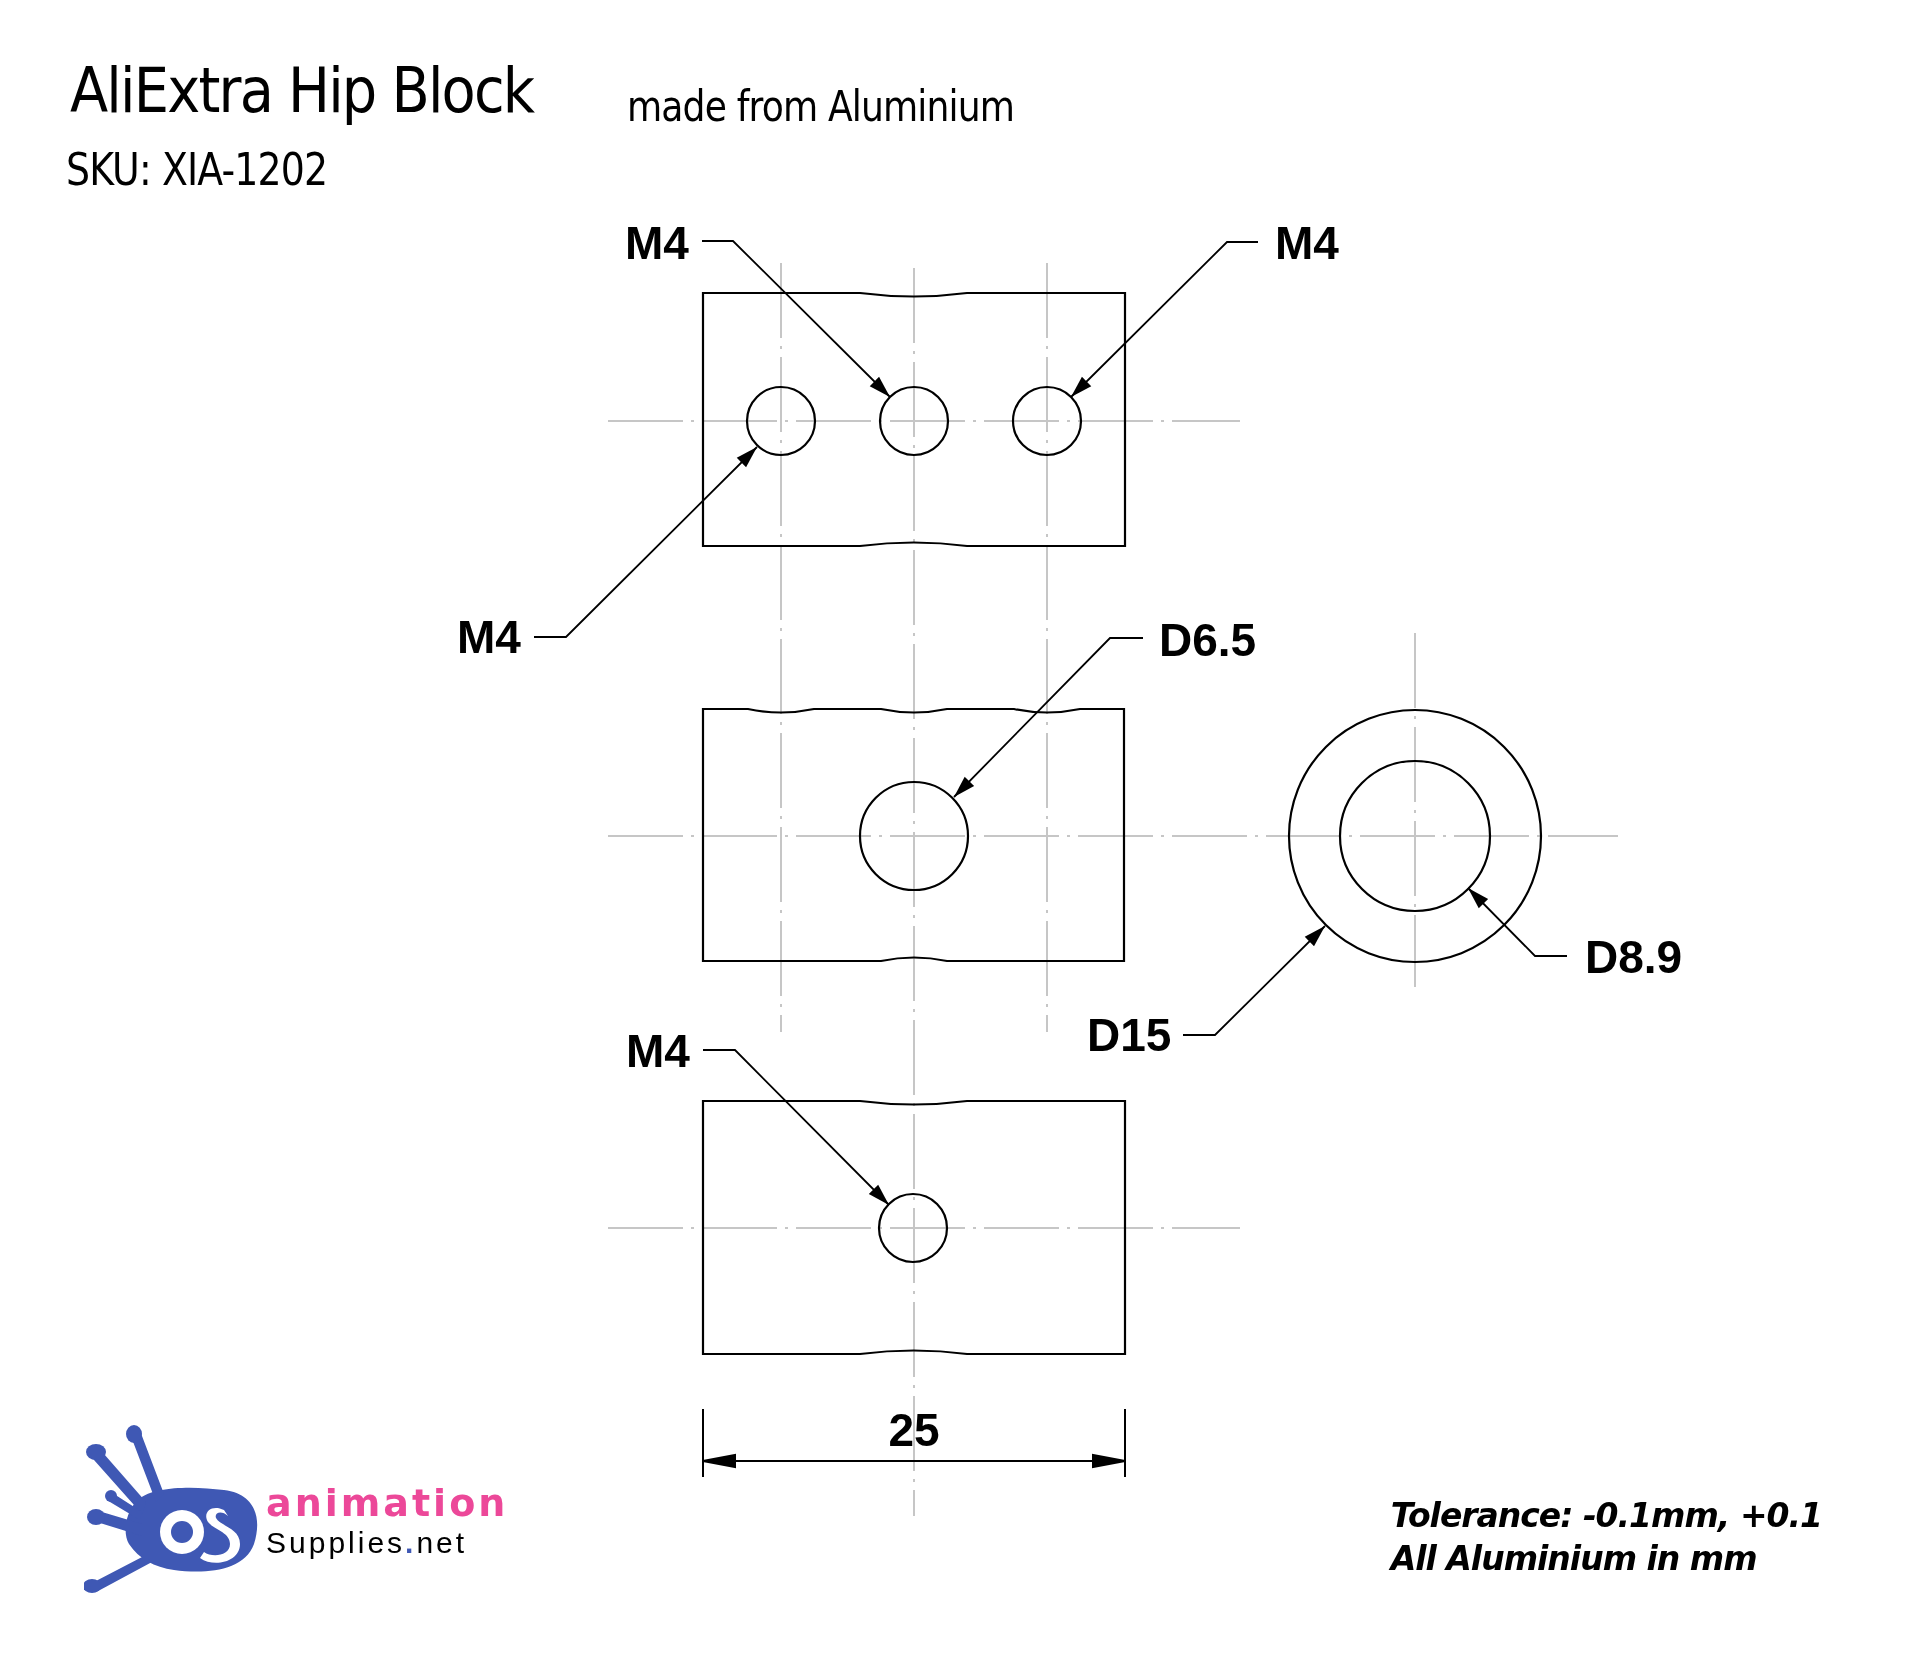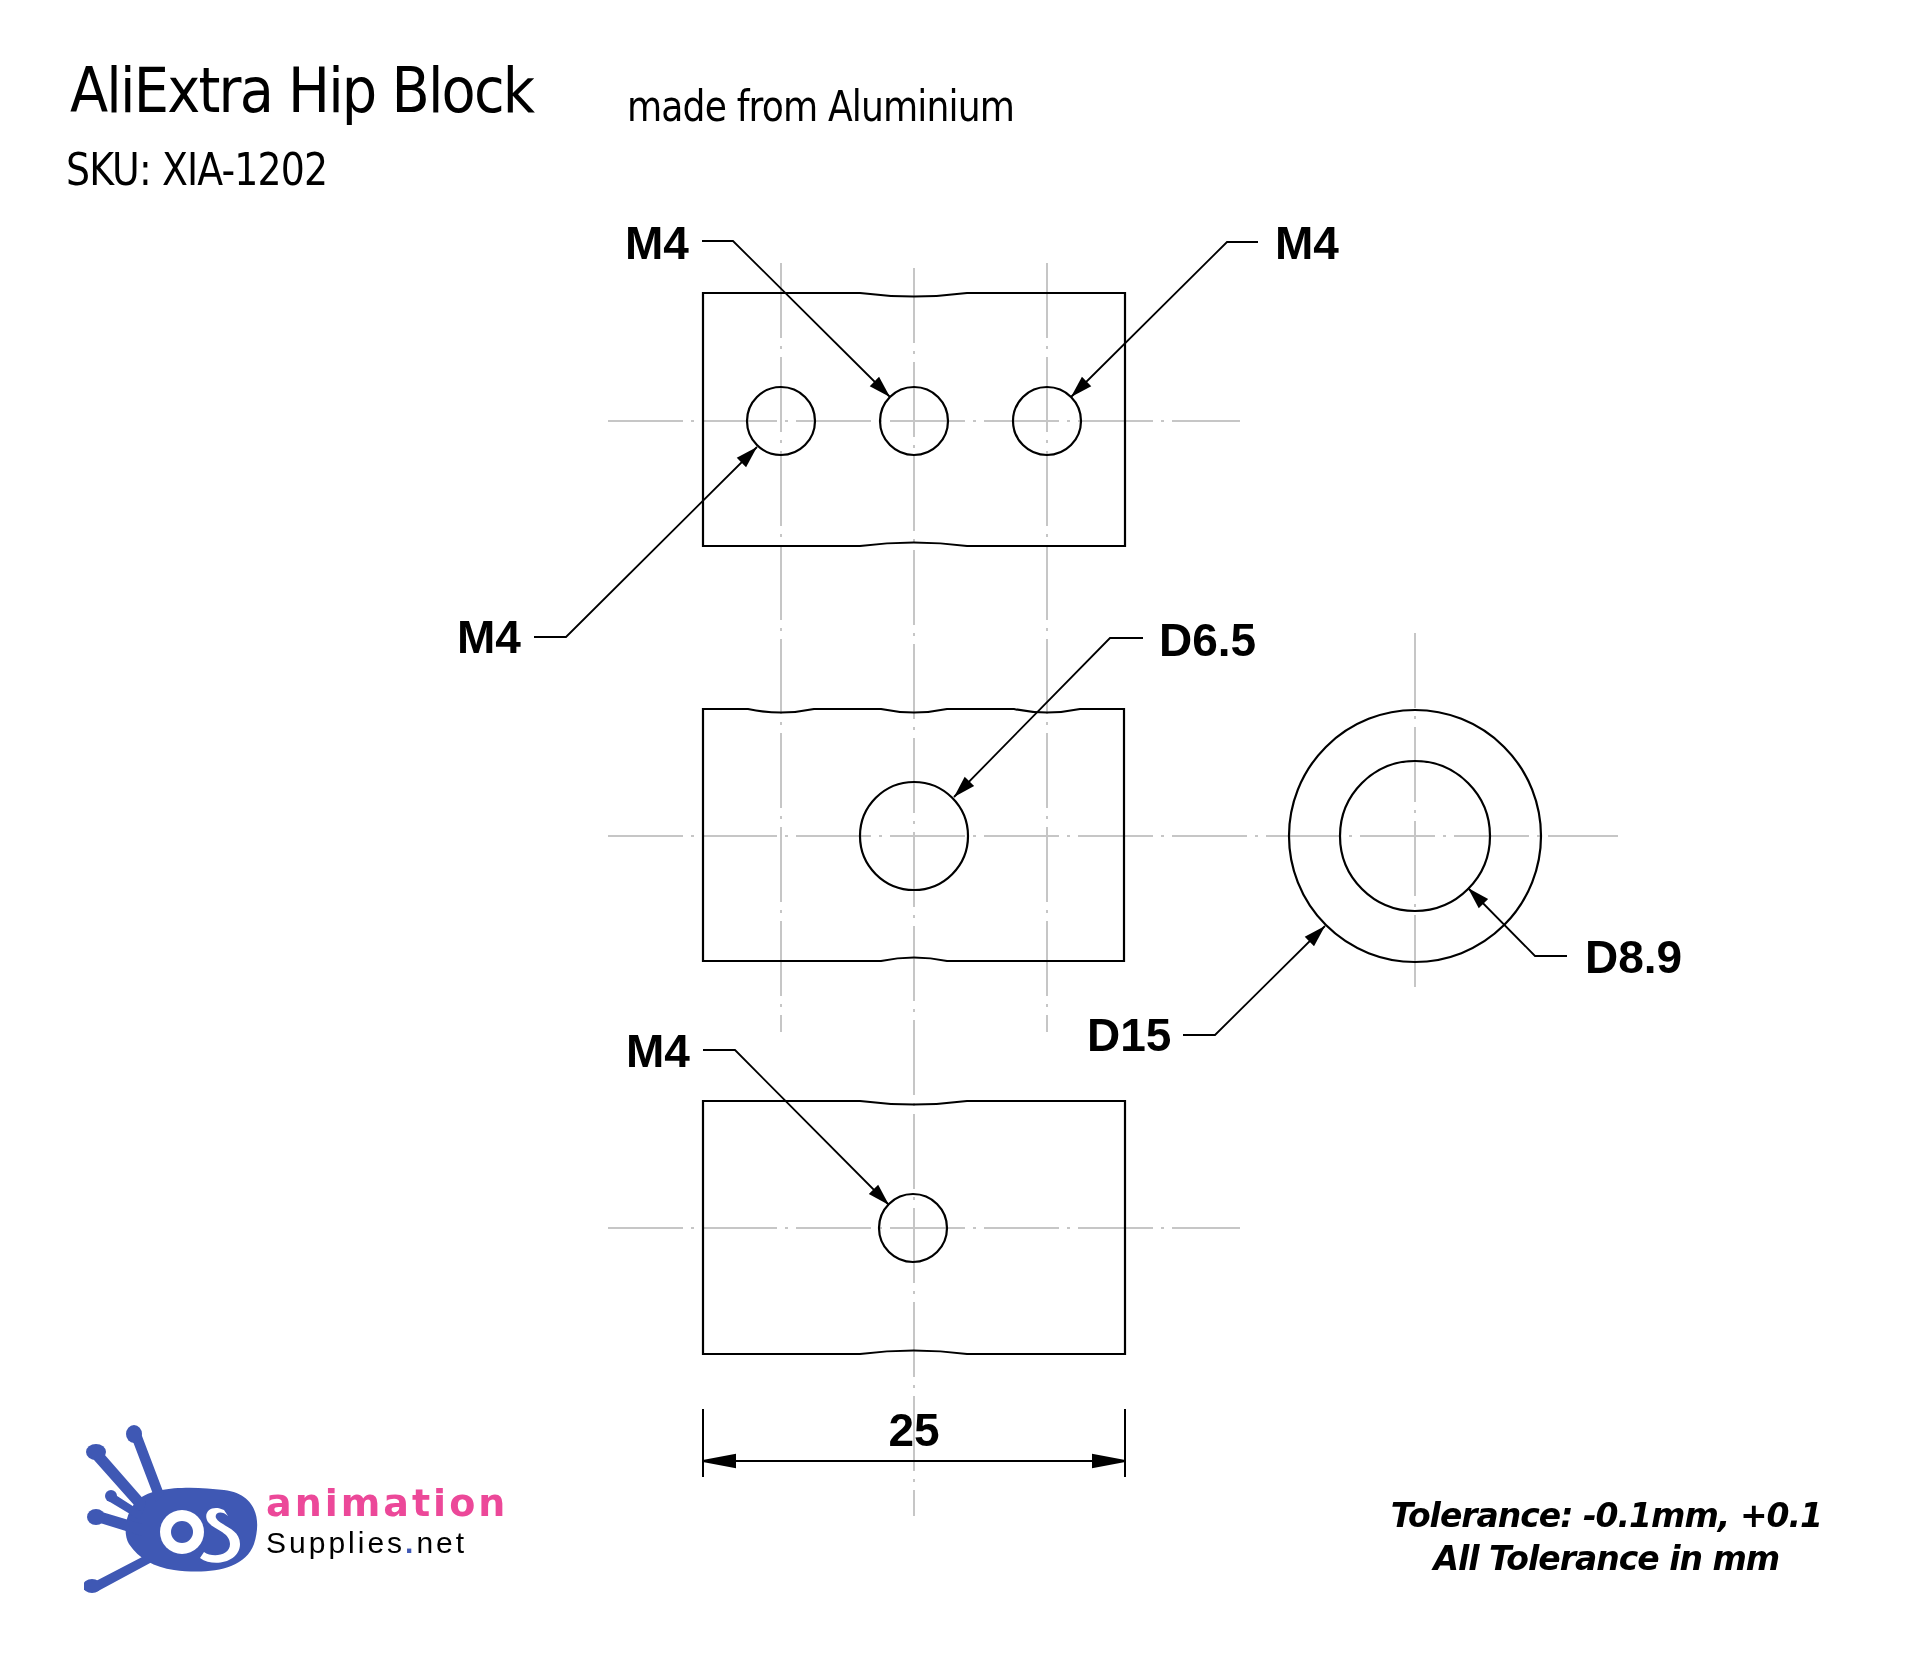--- a/index.html
+++ b/index.html
@@ -3,21 +3,21 @@
 <meta charset="utf-8">
 <style>
   html, body { margin: 0; padding: 0; background: #ffffff; }
   body { width: 1909px; height: 1675px; position: relative; overflow: hidden; font-family: "DejaVu Sans", sans-serif; color: #000; }
   .abs { position: absolute; white-space: nowrap; }
   .title { left: 70px; top: 60px; font-family: "DejaVu Sans", sans-serif; font-size: 62px; line-height: 1; letter-spacing: -2px; transform: scaleX(0.9); transform-origin: left top; }
   .subtitle { left: 627px; top: 86px; font-family: "DejaVu Sans", sans-serif; font-size: 42px; line-height: 1; letter-spacing: -1px; transform: scaleX(0.86); transform-origin: left top; }
   .sku { left: 66px; top: 148px; font-family: "DejaVu Sans", sans-serif; font-size: 44px; line-height: 1; letter-spacing: -1px; transform: scaleX(0.86); transform-origin: left top; }
   .drawing { position: absolute; left: 0; top: 0; }
   .dim-label { font-family: "Liberation Sans", sans-serif; font-weight: bold; font-size: 46px; }
-  .note { font-family: "DejaVu Sans", sans-serif; font-style: italic; font-weight: bold; font-size: 33px; line-height: 43px; text-align: center; right: 87px; top: 1494px; letter-spacing: -1px; }
+  .note { font-family: "DejaVu Sans", sans-serif; font-style: italic; font-weight: bold; font-size: 33px; line-height: 43px; text-align: left; right: 87px; top: 1494px; letter-spacing: -1px; }
   .logo { position: absolute; left: 84px; top: 1424px; width: 440px; height: 170px; }
   .logo-word1 { position: absolute; left: 182px; top: 60px; font-family: "DejaVu Sans", sans-serif; font-weight: bold; font-size: 38px; letter-spacing: 3px; line-height: 1; }
   .logo-word2 { position: absolute; left: 182px; top: 104px; font-family: Liberation Sans, sans-serif; font-size: 30px; letter-spacing: 3px; line-height: 1; }
 </style>
 </head>
 <body>
 
 <div class="abs title">AliExtra Hip Block</div>
 <div class="abs subtitle">made from Aluminium</div>
 <div class="abs sku">SKU: XIA-1202</div>
@@ -87,21 +87,21 @@
   <text class="dim-label" x="457" y="653">M4</text>
   <text class="dim-label" x="1159" y="656">D6.5</text>
   <text class="dim-label" x="1087" y="1051">D15</text>
   <text class="dim-label" x="1585" y="973">D8.9</text>
   <text class="dim-label" x="626" y="1067">M4</text>
   <text class="dim-label" x="914" y="1446" text-anchor="middle">25</text>
 </svg>
 
 <div class="abs note">
   <div>Tolerance: -0.1mm, +0.1</div>
-  <div>All Tolerance in mm</div>
+  <div>All Aluminium in mm</div>
 </div>
 
 <div class="logo">
   <svg width="180" height="170" viewBox="0 0 180 170" style="position:absolute;left:0;top:0;">
     <g fill="#3f58b4">
       <path d="M55,75 C70,62 110,62 140,66 C172,70 178,95 170,120 C160,148 120,150 90,146 C70,143 55,135 45,120 C38,108 42,86 55,75 Z"></path>
       <path d="M62,78 L20,30 C12,20 2,26 10,36 L58,90 Z"></path>
       <ellipse cx="12" cy="28" rx="10" ry="8"></ellipse>
       <path d="M80,70 L58,12 C55,2 44,5 48,15 L72,78 Z"></path>
       <ellipse cx="50" cy="10" rx="8" ry="9"></ellipse>

